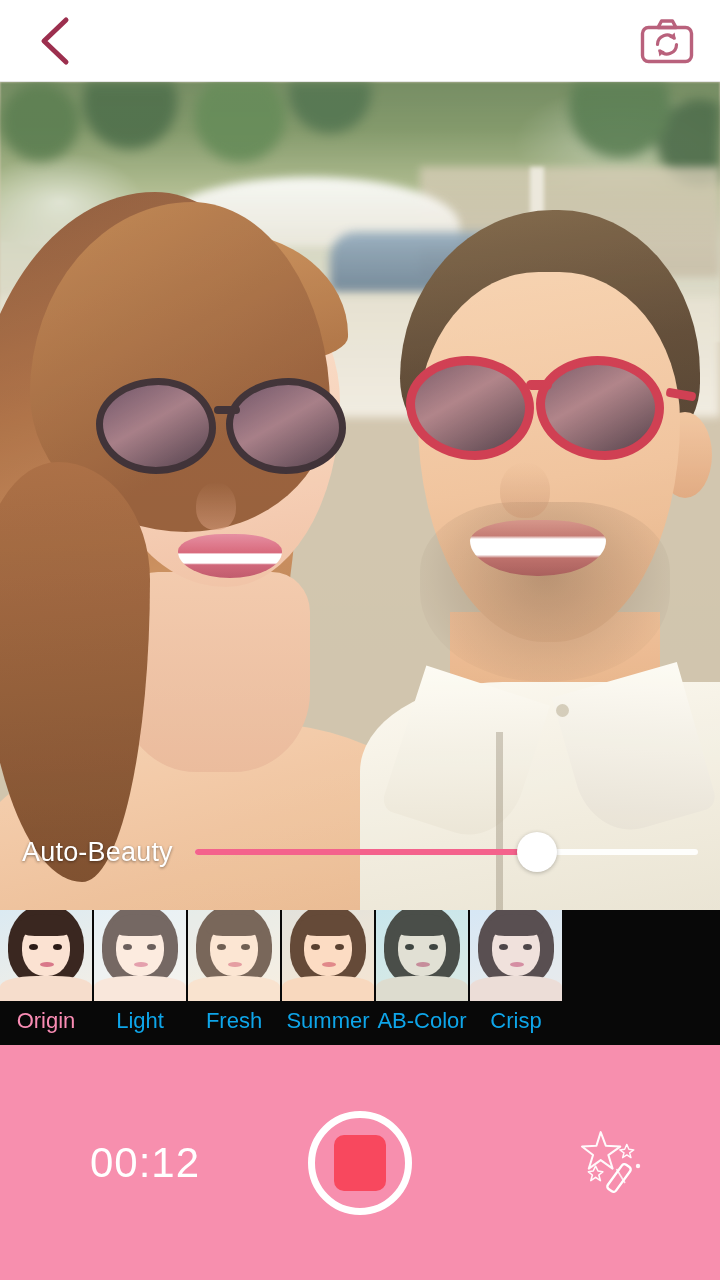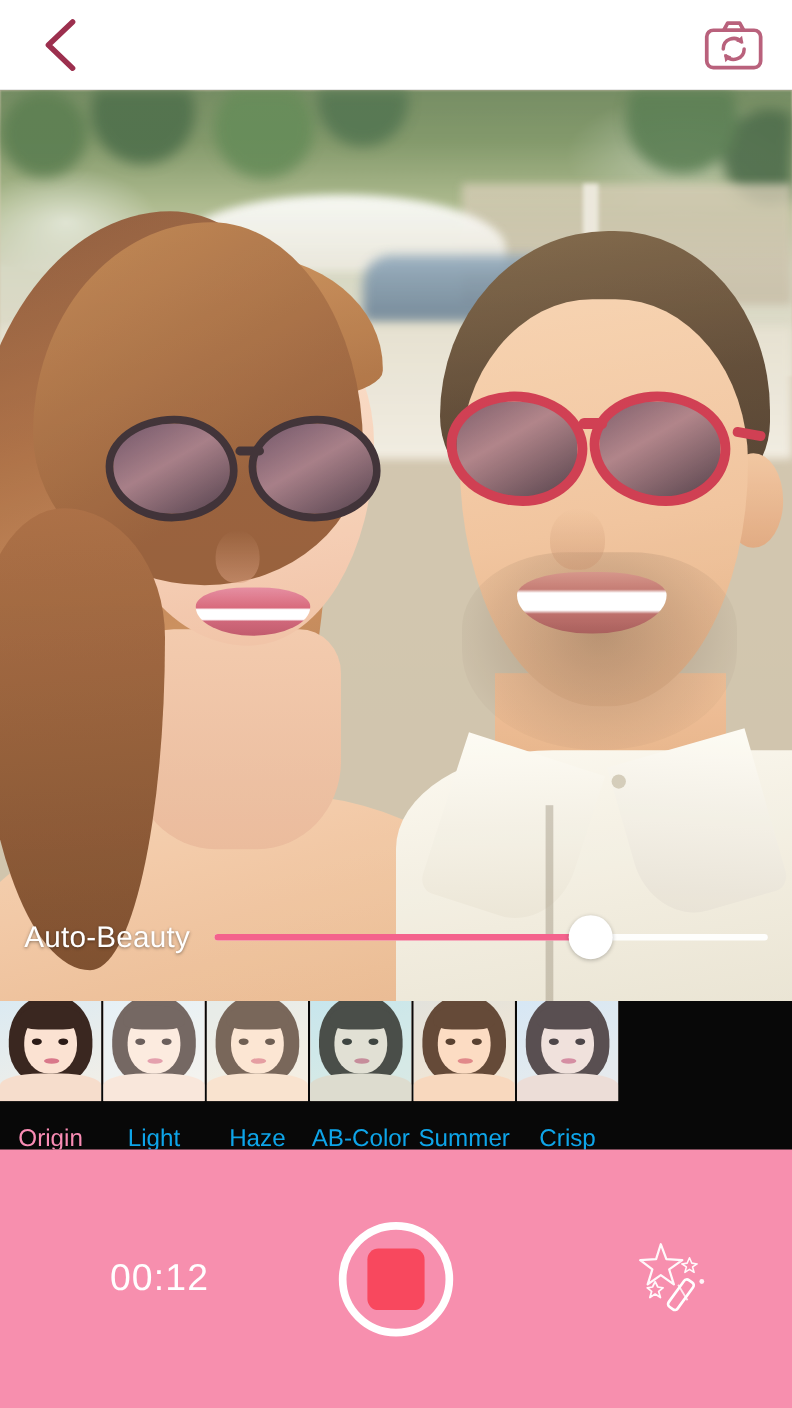--- a/index.html
+++ b/index.html
@@ -238,21 +238,21 @@
     cursor:pointer;
   }
 
   
   .filters {
     position:absolute; left:0; top:910px; width:720px; height:135px;
     background:#080808; display:flex; align-items:flex-start; overflow:hidden;
   }
   .filter {
     flex:0 0 auto; width:92px; margin-right:2px; cursor:pointer;
-    display:flex; flex-direction:column; align-items:center;gap:14px;
+    display:flex; flex-direction:column; align-items:center;
   }
   .filter .thumb {
     width:92px; height:91px; position:relative; overflow:hidden;
     background:#f0d9cf; border:0;
   }
   .filter.selected .thumb { box-shadow:inset 0 0 0 4px #f98cb4; }
   .filter .lbl {
     margin-top:7px; font-size:22px; color:#0ea5e9; white-space:nowrap;
   }
   .filter.selected .lbl { color:#f98cb4; }
@@ -275,21 +275,21 @@
                  background:#f6ddcc; border-radius:40% 40% 0 0; }
   .mini .tint  { position:absolute; inset:0; }
 
   
   .bottombar {
     position:absolute; left:0; top:1045px; width:720px; height:235px;
     background:#f78fae; display:flex; align-items:center;
   }
   .timer {
     position:absolute; left:0; width:290px; text-align:center;
-    color:#ffffff; font-size:34px; letter-spacing:1px;
+    color:#ffffff; font-size:42px; letter-spacing:1px;
   }
   .shutter {
     position:absolute; left:50%; transform:translateX(-50%);
     width:104px; height:104px; border-radius:50%;
     border:7px solid #ffffff; display:flex; align-items:center;
     justify-content:center; cursor:pointer;
   }
   .shutter .stop {
     width:52px; height:56px; border-radius:10px; background:#f8485e;
   }
@@ -424,21 +424,37 @@
             <div class="hair"></div>
             <div class="face"></div>
             <div class="fringe"></div>
             <div class="eyeL"></div>
             <div class="eyeR"></div>
             <div class="mouth"></div>
             <div class="arm"></div>
             <div class="tint" style="background:rgba(255,238,214,0.32)"></div>
           </div>
         </div>
-        <div class="lbl">Haze</div>
+        <div class="lbl">Fresh</div>
+      </div>
+      <div class="filter">
+        <div class="thumb">
+          <div class="mini">
+            <div class="bg" style="background:linear-gradient(160deg,#dbeaf2,#f4efe6)"></div>
+            <div class="hair"></div>
+            <div class="face"></div>
+            <div class="fringe"></div>
+            <div class="eyeL"></div>
+            <div class="eyeR"></div>
+            <div class="mouth"></div>
+            <div class="arm"></div>
+            <div class="tint" style="background:rgba(255,200,140,0.22)"></div>
+          </div>
+        </div>
+        <div class="lbl">Summer</div>
       </div>
       <div class="filter">
         <div class="thumb">
           <div class="mini">
             <div class="bg" style="background:linear-gradient(160deg,#dbeaf2,#f4efe6)"></div>
             <div class="hair"></div>
             <div class="face"></div>
             <div class="fringe"></div>
             <div class="eyeL"></div>
             <div class="eyeR"></div>
@@ -453,36 +469,20 @@
         <div class="thumb">
           <div class="mini">
             <div class="bg" style="background:linear-gradient(160deg,#dbeaf2,#f4efe6)"></div>
             <div class="hair"></div>
             <div class="face"></div>
             <div class="fringe"></div>
             <div class="eyeL"></div>
             <div class="eyeR"></div>
             <div class="mouth"></div>
             <div class="arm"></div>
-            <div class="tint" style="background:rgba(255,200,140,0.22)"></div>
-          </div>
-        </div>
-        <div class="lbl">Summer</div>
-      </div>
-      <div class="filter">
-        <div class="thumb">
-          <div class="mini">
-            <div class="bg" style="background:linear-gradient(160deg,#dbeaf2,#f4efe6)"></div>
-            <div class="hair"></div>
-            <div class="face"></div>
-            <div class="fringe"></div>
-            <div class="eyeL"></div>
-            <div class="eyeR"></div>
-            <div class="mouth"></div>
-            <div class="arm"></div>
             <div class="tint" style="background:rgba(200,225,255,0.22)"></div>
           </div>
         </div>
         <div class="lbl">Crisp</div>
       </div>
     </div>
 
   <div class="bottombar" style="background: rgb(247, 143, 174);">
 
     <div class="timer">00:12</div>

